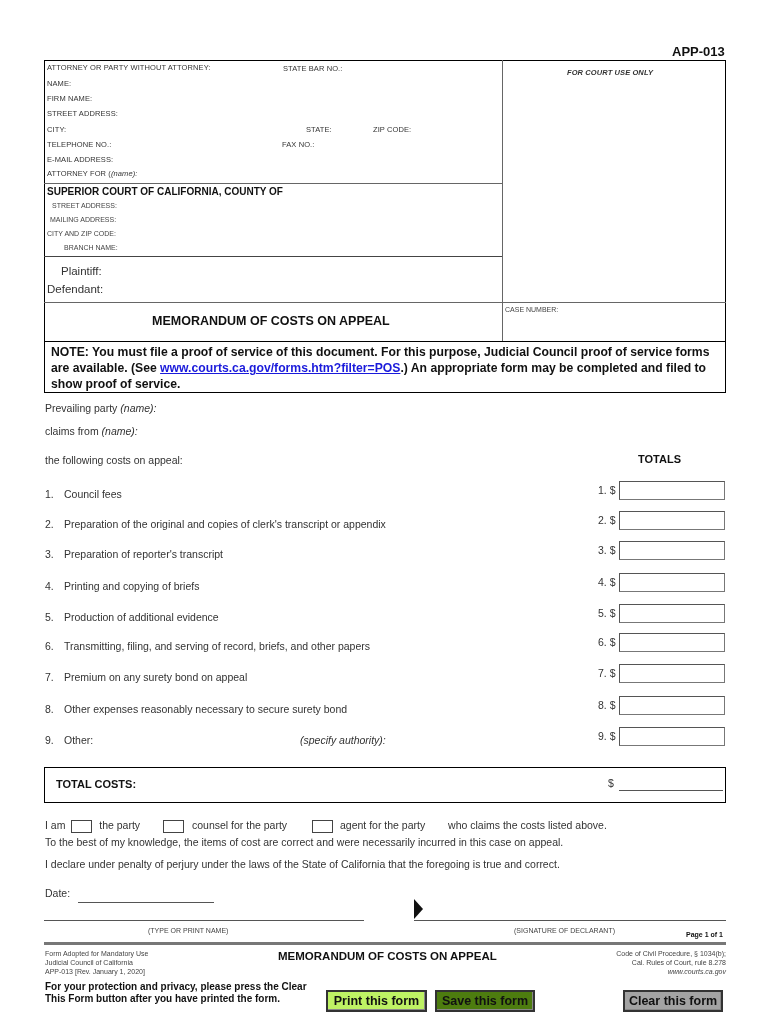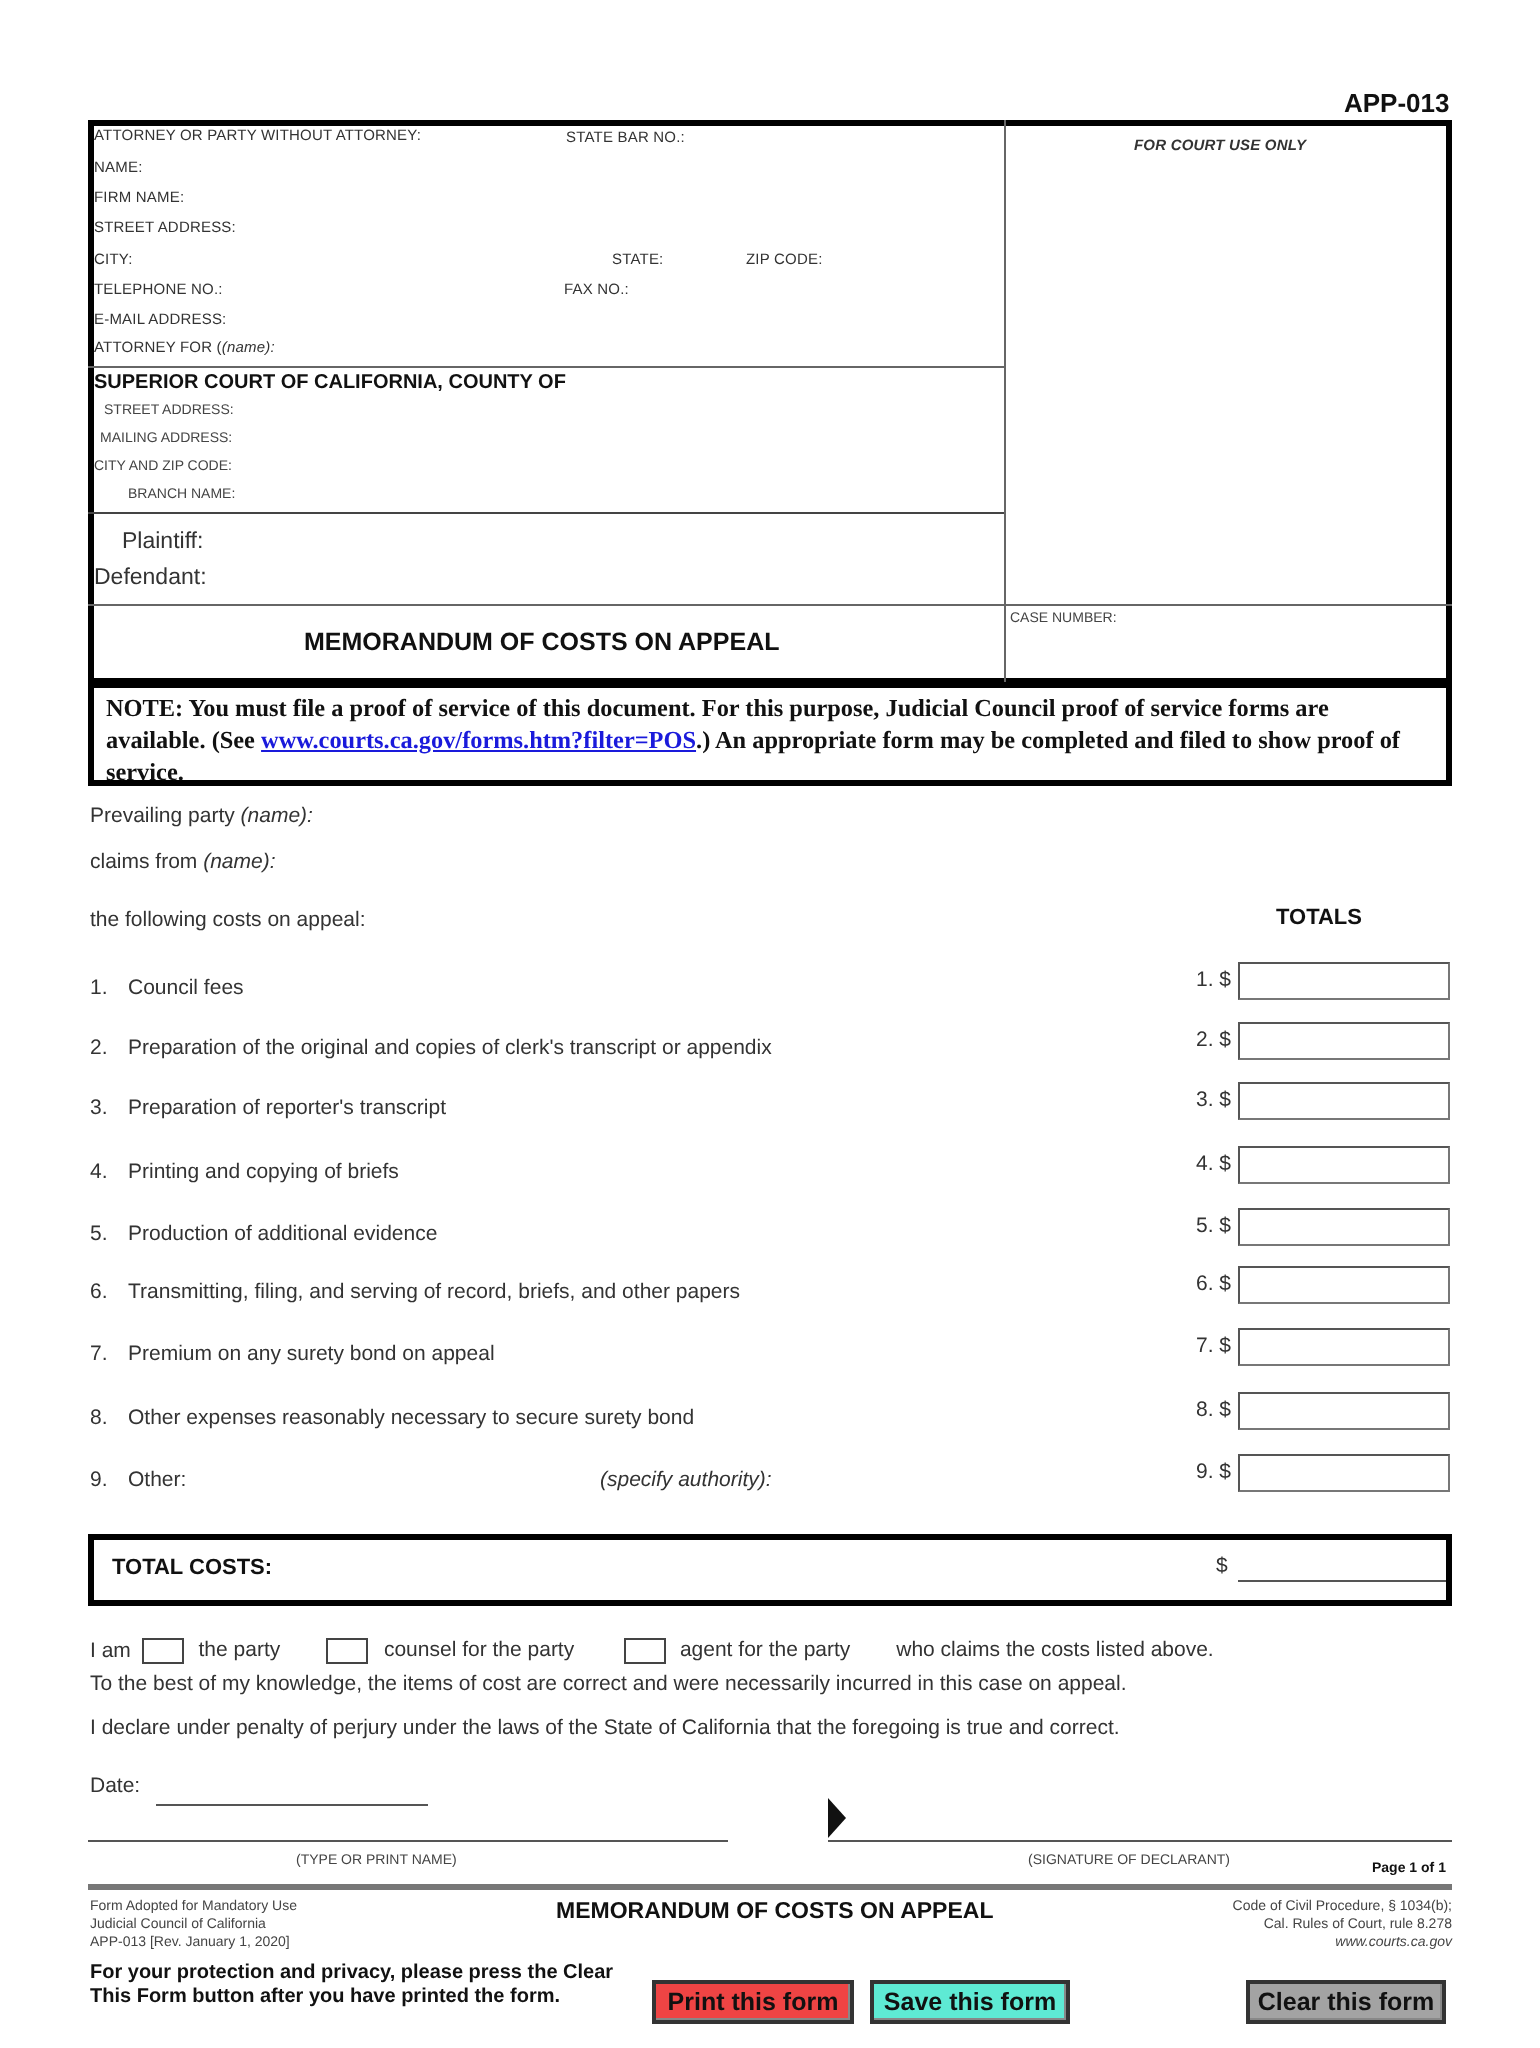--- a/index.html
+++ b/index.html
@@ -1,31 +1,31 @@
 <!DOCTYPE html>
 <html><head>
 <meta charset="utf-8">
 <style>
   * { box-sizing: border-box; margin: 0; padding: 0; }
   html, body { width: 770px; height: 1024px; background: #ffffff; overflow: hidden; }
   body { font-family: "Liberation Sans", sans-serif; color: #222; position: relative; }
   .abs { position: absolute; }
   .form-id { left: 672px; top: 44px; font-size: 13px; font-weight: bold; color: #111; }
-  .frame { border: 3px solid #000000; font-family: Liberation Serif, serif; }
+  .frame { border: 1px solid #000000; }
   .sm { font-size: 7.5px; color: #333; letter-spacing: 0.1px; }
   .xs { font-size: 7px; color: #444; }
   .lbl { font-size: 10.5px; color: #333; }
   .b { font-weight: bold; }
   .it { font-style: italic; }
   .line { background: #555; height: 1px; }
   .amount-box { width: 106px; height: 19px; border: 1px solid #777; border-top-color: #555; border-left-color: #555; background: #fff; }
   .chk { width: 21px; height: 13px; border: 1px solid #444; background: #fff; display: inline-block; vertical-align: middle; }
   .btn { position: absolute; height: 22px; border: 2px solid #333; font-size: 12.5px; font-weight: bold; color: #111; display: flex; align-items: center; justify-content: center; box-shadow: inset -1px -1px 0 #888; cursor: pointer; }
-  .btn-print { background: #ef4444; }
-  .btn-save { background: #5eead4; }
+  .btn-print { background: #bef264; }
+  .btn-save { background: #4d7c0f; }
   .btn-clear { background: #a3a3a3; }
   a.link { color: #1a1adb; text-decoration: underline; }
 </style>
 </head>
 <body>
 
 <div class="abs form-id">APP-013</div>
 
 <div class="abs frame" style="left:44px; top:60px; width:682px; height:282px;"></div>
 

